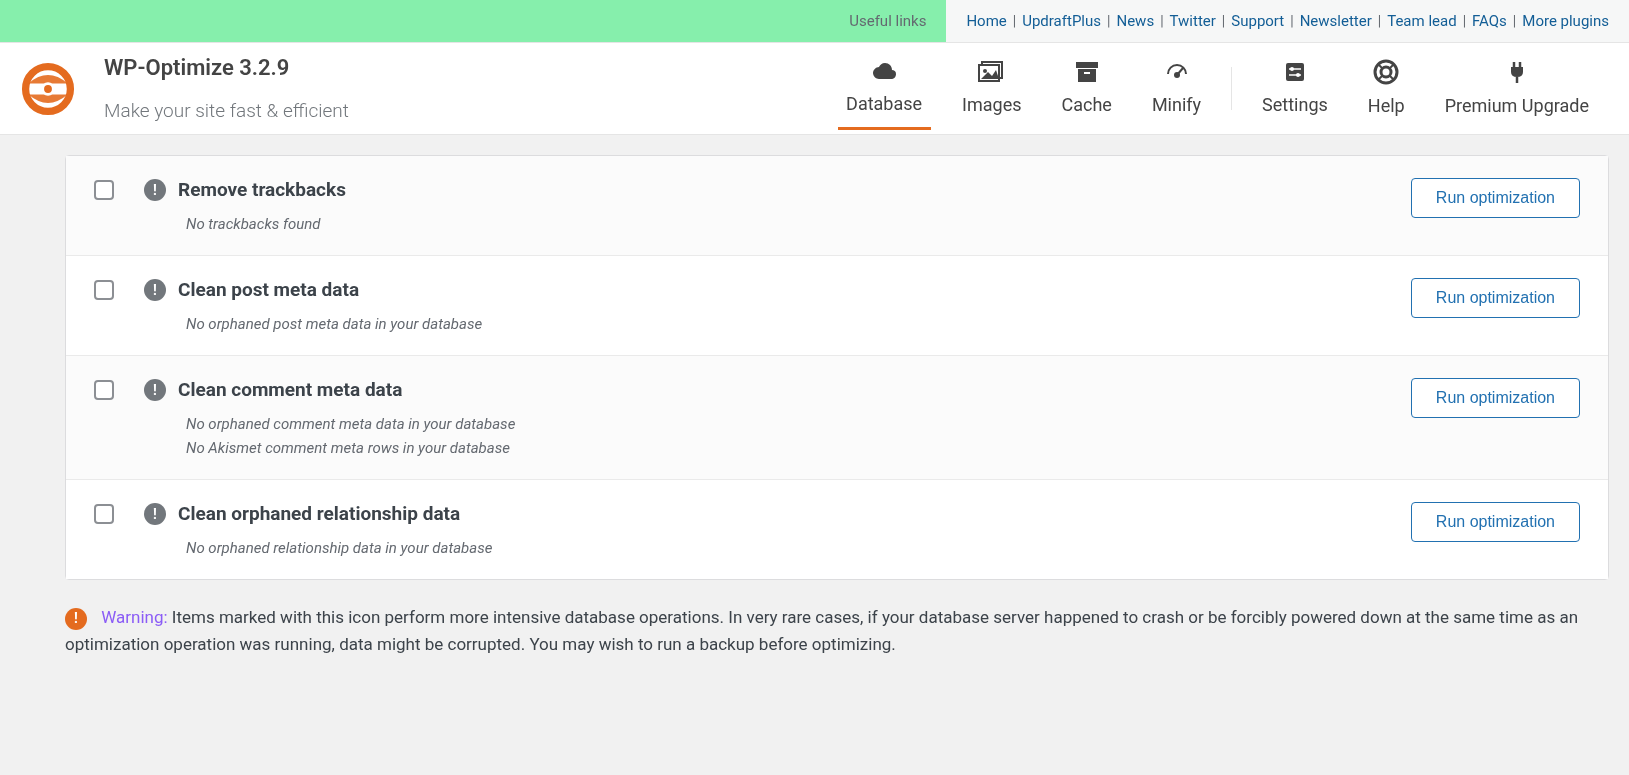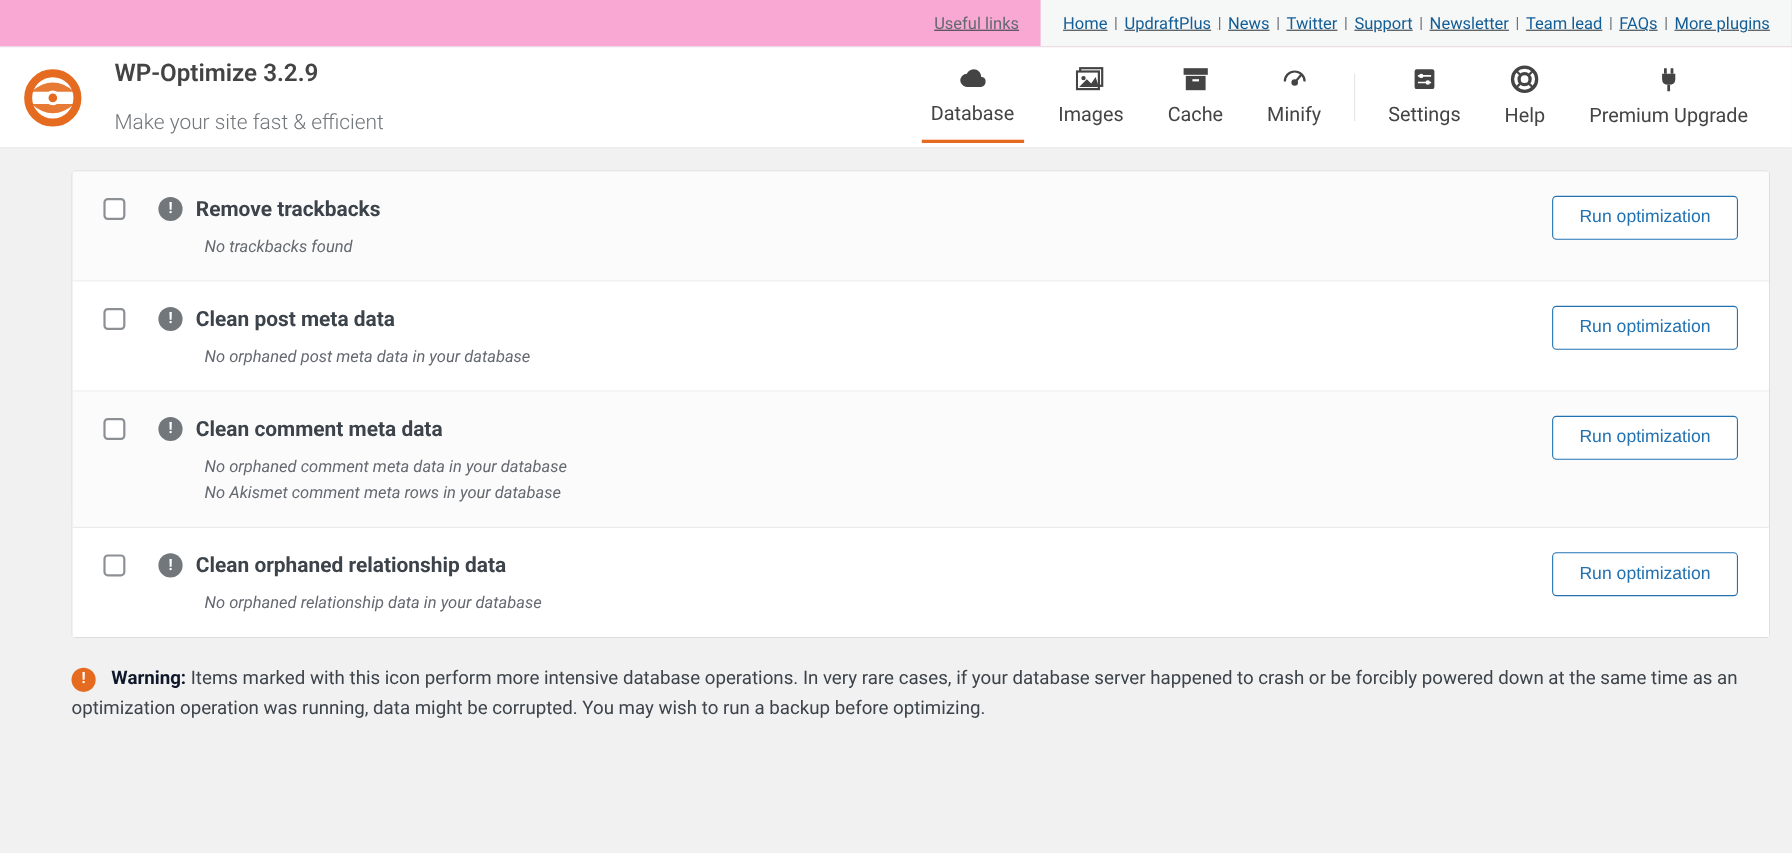--- a/index.html
+++ b/index.html
@@ -3,26 +3,25 @@
   <meta charset="utf-8">
   <style>
     * { margin: 0; padding: 0; box-sizing: border-box; }
     body {
       font-family: -apple-system, BlinkMacSystemFont, "Segoe UI", Roboto, Oxygen-Sans, Ubuntu, Cantarell, "Helvetica Neue", sans-serif;
       background: #f1f1f1;
       color: #3c434a;
       font-size: 14px;
     }
     .top-bar {
-      background: #f9a8d4;
+      background: #86efac;
       display: flex;
       justify-content: flex-end;
       align-items: flex-end;
       border-bottom: 1px solid #e5e5e5;
-      text-decoration: underline;
     }
     .useful-links-label {
       color: #646970;
       padding: 12px 20px;
       font-size: 15px;
     }
     .links-container {
       background: #f6f7f7;
       padding: 12px 20px;
       display: flex;
@@ -200,22 +199,22 @@
       display: inline-flex;
       align-items: center;
       justify-content: center;
       color: #fff;
       font-weight: bold;
       font-size: 14px;
       margin-right: 10px;
       vertical-align: middle;
     }
     .warning-label {
-      color: #0f172a;
-      font-weight: 700;
+      color: #8b5cf6;
+      font-weight: 400;
     }
   </style>
 </head>
 <body>
 
 <div class="top-bar">
   <span class="useful-links-label">Useful links</span>
   <div class="links-container">
     <a href="#">Home</a>
       <span class="link-sep">|</span>

